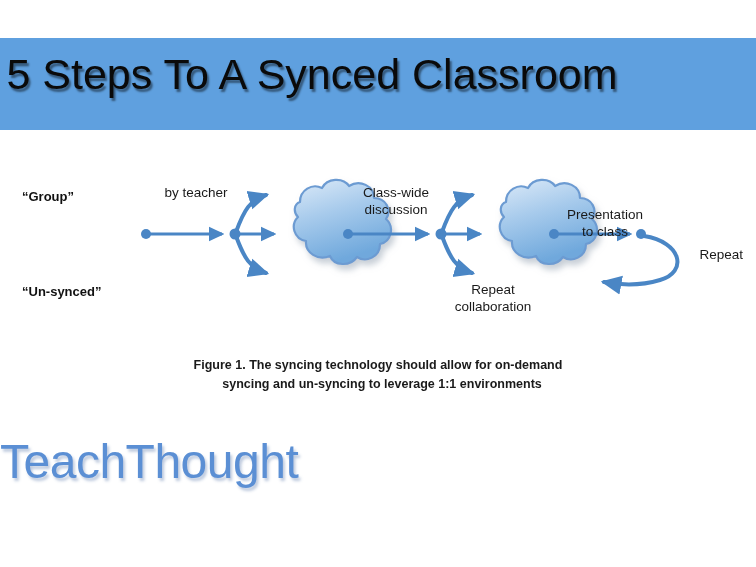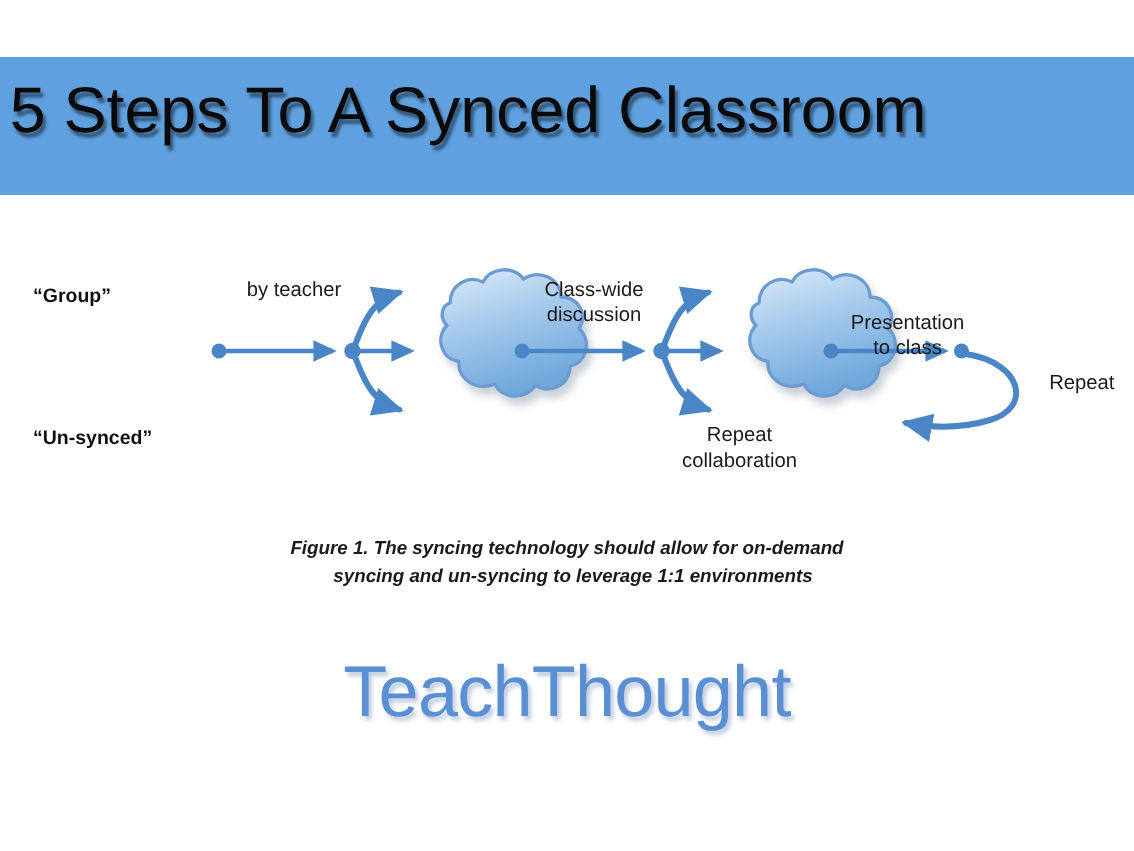--- a/index.html
+++ b/index.html
@@ -86,36 +86,34 @@
   #label-repeat      { left: 683px; top: 116px; width: 60px; text-align: right; }
 
   
   #caption {
     position: absolute;
     left: 0;
     top: 356px;
     width: 756px;
     text-align: center;
     font-family: "Liberation Sans", sans-serif;
-    font-style: italic;
     font-weight: bold;
     font-size: 12.5px;
     color: #1a1a1a;
     line-height: 1.5;
   }
   #caption span { display: block; }
   #caption .line2 { padding-left: 8px; }
 
   
   #logo {
     position: absolute;
     left: 0;
     top: 434px;
     width: 756px;
-    text-align: center;
     font-family: "Liberation Sans", sans-serif;
     font-size: 48px;
     font-weight: 400;
     color: #5B8FD4;
     letter-spacing: -0.5px;
     text-shadow: 2px 3px 3px rgba(90,120,170,0.40);
     white-space: nowrap;
   }
 </style>
 </head>

